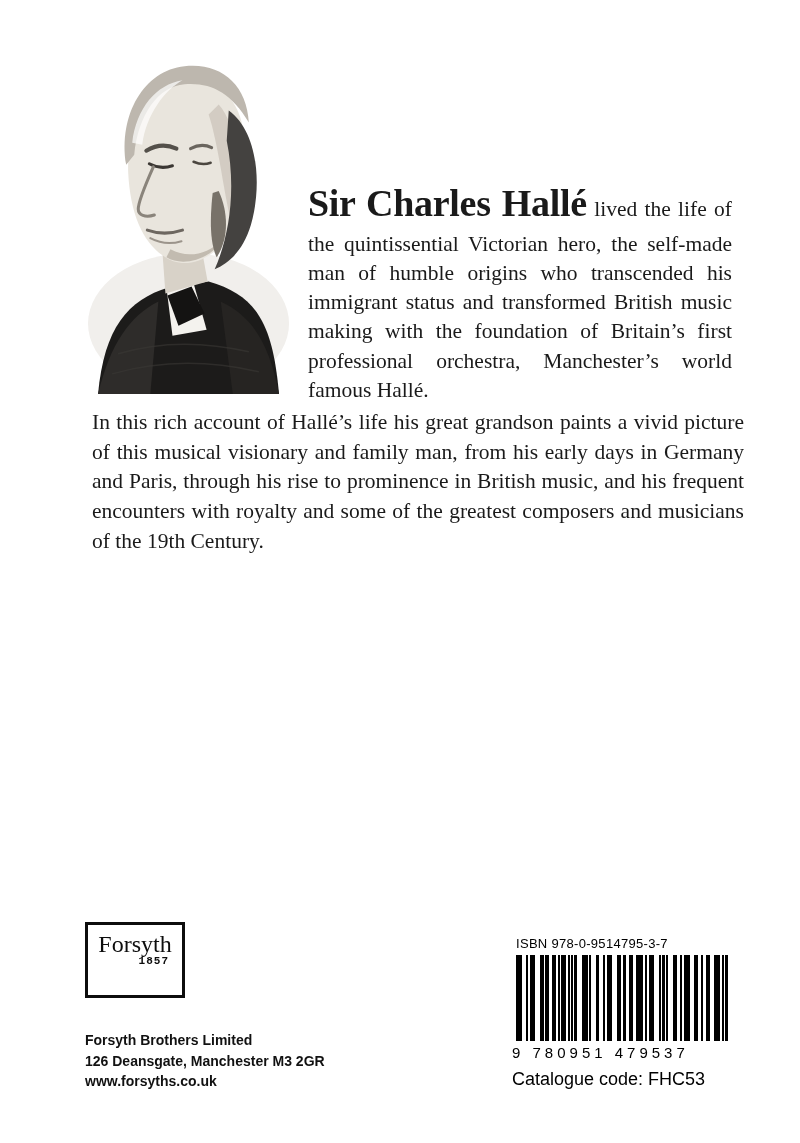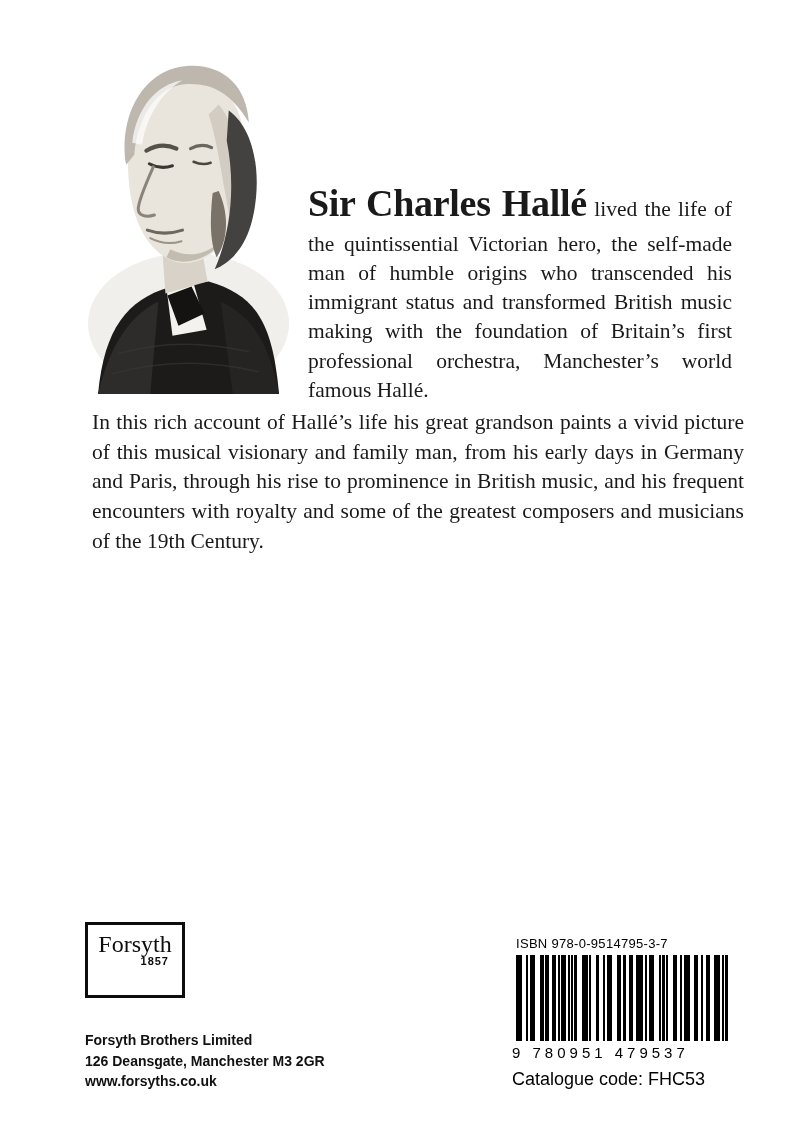--- a/index.html
+++ b/index.html
@@ -34,21 +34,21 @@
   .logo-box{
     position:absolute;left:85px;top:922px;width:100px;height:76px;
     border:3px solid #0d0d0d;box-sizing:border-box;background:#fff;
   }
   .logo-name{
     text-align:center;font-size:24px;margin-top:6px;color:#0d0d0d;
     font-family:"Liberation Serif","DejaVu Serif",serif;
   }
   .logo-year{
     text-align:right;padding-right:13px;margin-top:-3px;
-    font-family:Liberation Sans, sans-serif;
+    font-family:Liberation Mono, monospace;
     font-weight:700;font-size:11px;letter-spacing:1px;color:#0d0d0d;
   }
   .pub-lines{
     position:absolute;left:85px;top:1030px;
     font-family:"Liberation Sans","DejaVu Sans",sans-serif;
     font-weight:700;font-size:14px;line-height:1.48;color:#111;
   }
   
   .isbn-block{
     position:absolute;left:512px;top:934px;width:220px;

